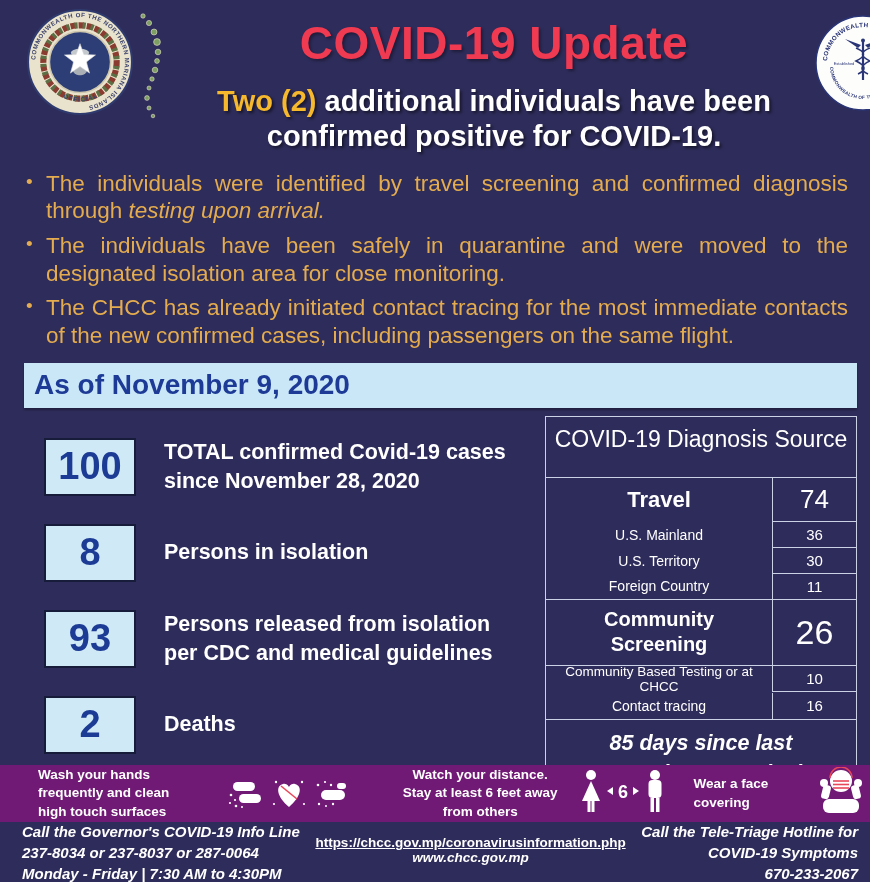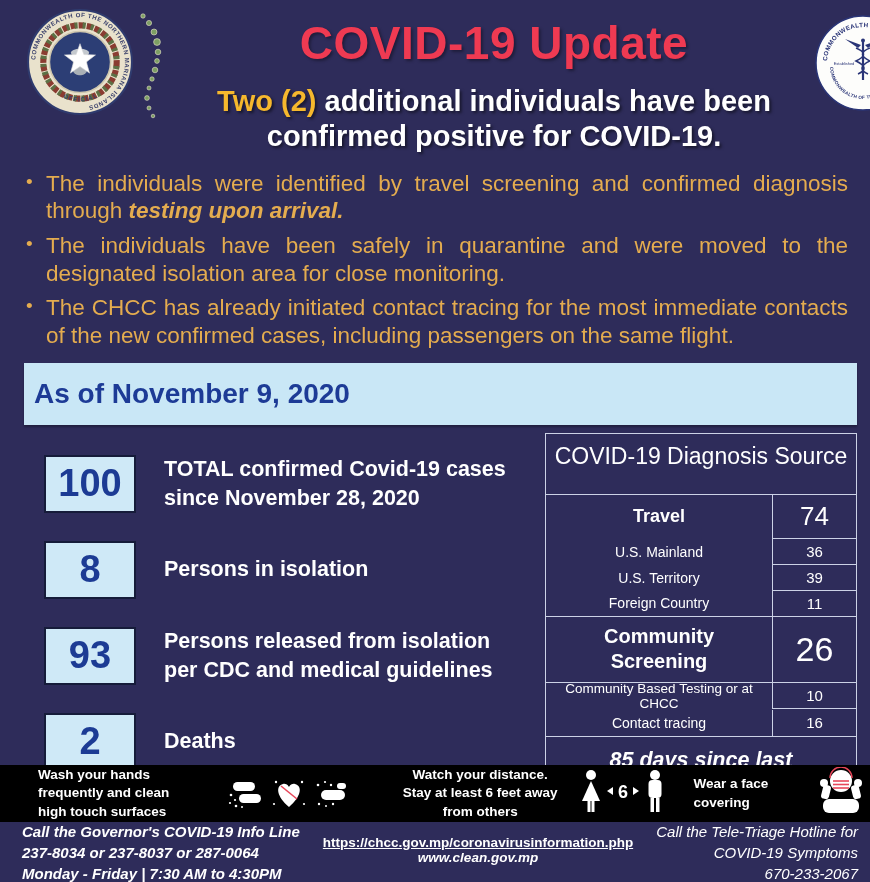--- a/index.html
+++ b/index.html
@@ -22,24 +22,24 @@
   }
   .headline .hl{ color:#f6b82d; }
   .seal-right{ margin:6px 16px 0 0; }
   
   .bullets{ list-style:none; margin:16px 22px 0 22px; color:#e4ac4f;
     font-size:22.5px; line-height:1.23; }
   .bullets li{ position:relative; padding-left:24px; text-align:justify;
     margin-bottom:7px; }
   .bullets li::before{ content:"•"; position:absolute; left:4px; top:0;
     font-size:19px; }
-  .bullets .em{ font-weight:bold; font-style:italic; }
+  .bullets .em{ font-weight:normal; font-style:italic; }
   
   .date-banner{
-    margin:13px 13px 0 24px; height:62px; background:#c9e7f6;
+    margin:13px 13px 0 24px; height:45px; background:#c9e7f6;
     display:flex; align-items:center; padding-left:10px;
     font-size:28px; font-weight:bold; color:#1d3b96;
     box-shadow:0 2px 2px rgba(0,0,0,.3);
   }
   
   .content{ display:flex; margin-top:8px; padding:0 13px 0 24px; }
   .stats-col{ flex:1; padding:22px 18px 0 20px; }
   .stat-row{ display:flex; align-items:center; margin-bottom:28px; }
   .stat-box{
     width:92px; height:58px; flex-shrink:0; background:#cfe9f7;
@@ -52,54 +52,54 @@
   .table-col{ width:312px; flex-shrink:0; }
   .dx-table{ border:1.5px solid #ccd2e6; }
   .dx-title{ text-align:center; font-size:23px; font-weight:normal;
     padding:9px 0 24px; border-bottom:1.5px solid #ccd2e6; }
   .dx-grid{ display:grid; grid-template-columns:1fr 84px; }
   .dx-label,.dx-value{ display:flex; align-items:center; justify-content:center;
     text-align:center; }
   .dx-value{ border-left:1.5px solid #ccd2e6; }
   .vb{ border-bottom:1.5px solid #ccd2e6; }            
   .fb{ border-bottom:1.5px solid #ccd2e6; }            
-  .row-major-l{ font-size:18px; font-weight:bold; height:44px; }
+  .row-major-l{ font-size:22px; font-weight:bold; height:44px; }
   .row-major-v{ font-size:26px; height:44px; }
   .row-minor-l{ font-size:14px; height:26px; }
   .row-minor-v{ font-size:15px; height:26px; }
   .row-cs-l{ font-size:20px; font-weight:bold; height:66px; line-height:1.25; }
   .row-cs-l span{ display:block; max-width:150px; }
   .row-cs-v{ font-size:34px; height:66px; }
   .row-tiny-l{ font-size:13.5px; height:27px; }
   .dx-footer{ border-top:1.5px solid #ccd2e6; text-align:center;
     font-size:21.5px; font-weight:bold; padding:8px 4px 9px; line-height:1.4;font-style:italic; }
   
   .red-banner{
     position:absolute; left:0; right:0; bottom:60px; height:57px;
-    background:#000000; display:flex; align-items:center;
+    background:#701a75; display:flex; align-items:center;
     font-size:13.5px; font-weight:bold; line-height:1.35;
   }
   .rb-text1{ margin-left:38px; width:168px; }
   .rb-hands{ margin-left:28px; display:flex; align-items:center; gap:5px; }
   .rb-text2{ margin-left:48px; width:170px; text-align:center; }
   .rb-distance{ margin-left:16px; }
   .rb-text3{ margin-left:24px; width:105px; }
   .rb-mask{ margin-left:18px; }
   
   .footer{
     position:absolute; left:0; right:0; bottom:0; height:60px;
     display:flex; justify-content:space-between; align-items:center;
   }
   .f-left{ margin-left:22px; font-size:15px; font-weight:bold;
     font-style:italic; line-height:1.4; }
   .f-center{ text-align:center; padding-bottom:4px; }
   .f-link{ display:block; font-size:13.5px; font-weight:bold; color:#fff;
     text-decoration:underline; }
   .f-www{ font-size:13.5px; font-weight:bold; font-style:italic; }
-  .f-right{ margin-right:12px; font-size:15px; font-weight:normal;
+  .f-right{ margin-right:12px; font-size:15px; font-weight:bold;
     font-style:italic; text-align:right; line-height:1.4; }
 </style>
 </head>
 <body>
 
 <div class="poster">
 
   <div class="header">
     <div class="seal-wrap">
       <svg width="108" height="108" viewBox="0 0 106 106">
@@ -200,21 +200,21 @@
       <div class="dx-table">
         <div class="dx-title">COVID-19 Diagnosis Source</div>
         <div class="dx-grid">
           <div class="dx-label row-major-l">Travel</div>
           <div class="dx-value row-major-v vb">74</div>
 
           <div class="dx-label row-minor-l">U.S. Mainland</div>
           <div class="dx-value row-minor-v vb">36</div>
 
           <div class="dx-label row-minor-l">U.S. Territory</div>
-          <div class="dx-value row-minor-v vb">39</div>
+          <div class="dx-value row-minor-v vb">30</div>
 
           <div class="dx-label row-minor-l fb">Foreign Country</div>
           <div class="dx-value row-minor-v fb">11</div>
 
           <div class="dx-label row-cs-l fb">
               <span>Community Screening</span>
             </div>
           <div class="dx-value row-cs-v fb">26</div>
 
           <div class="dx-label row-tiny-l">Community Based Testing or at CHCC</div>
@@ -310,21 +310,21 @@
   </div>
 
   <div class="footer">
     <div class="f-left">
       <div>Call the Governor's COVID-19 Info Line</div>
       <div>237-8034 or 237-8037 or 287-0064</div>
       <div>Monday - Friday | 7:30 AM to 4:30PM</div>
     </div>
     <div class="f-center">
       <a class="f-link" href="#">https://chcc.gov.mp/coronavirusinformation.php</a>
-      <div class="f-www">www.clean.gov.mp</div>
+      <div class="f-www">www.chcc.gov.mp</div>
     </div>
     <div class="f-right">
       <div>Call the Tele-Triage Hotline for</div>
       <div>COVID-19 Symptoms</div>
       <div>670-233-2067</div>
     </div>
   </div>
 
 </div>
 

